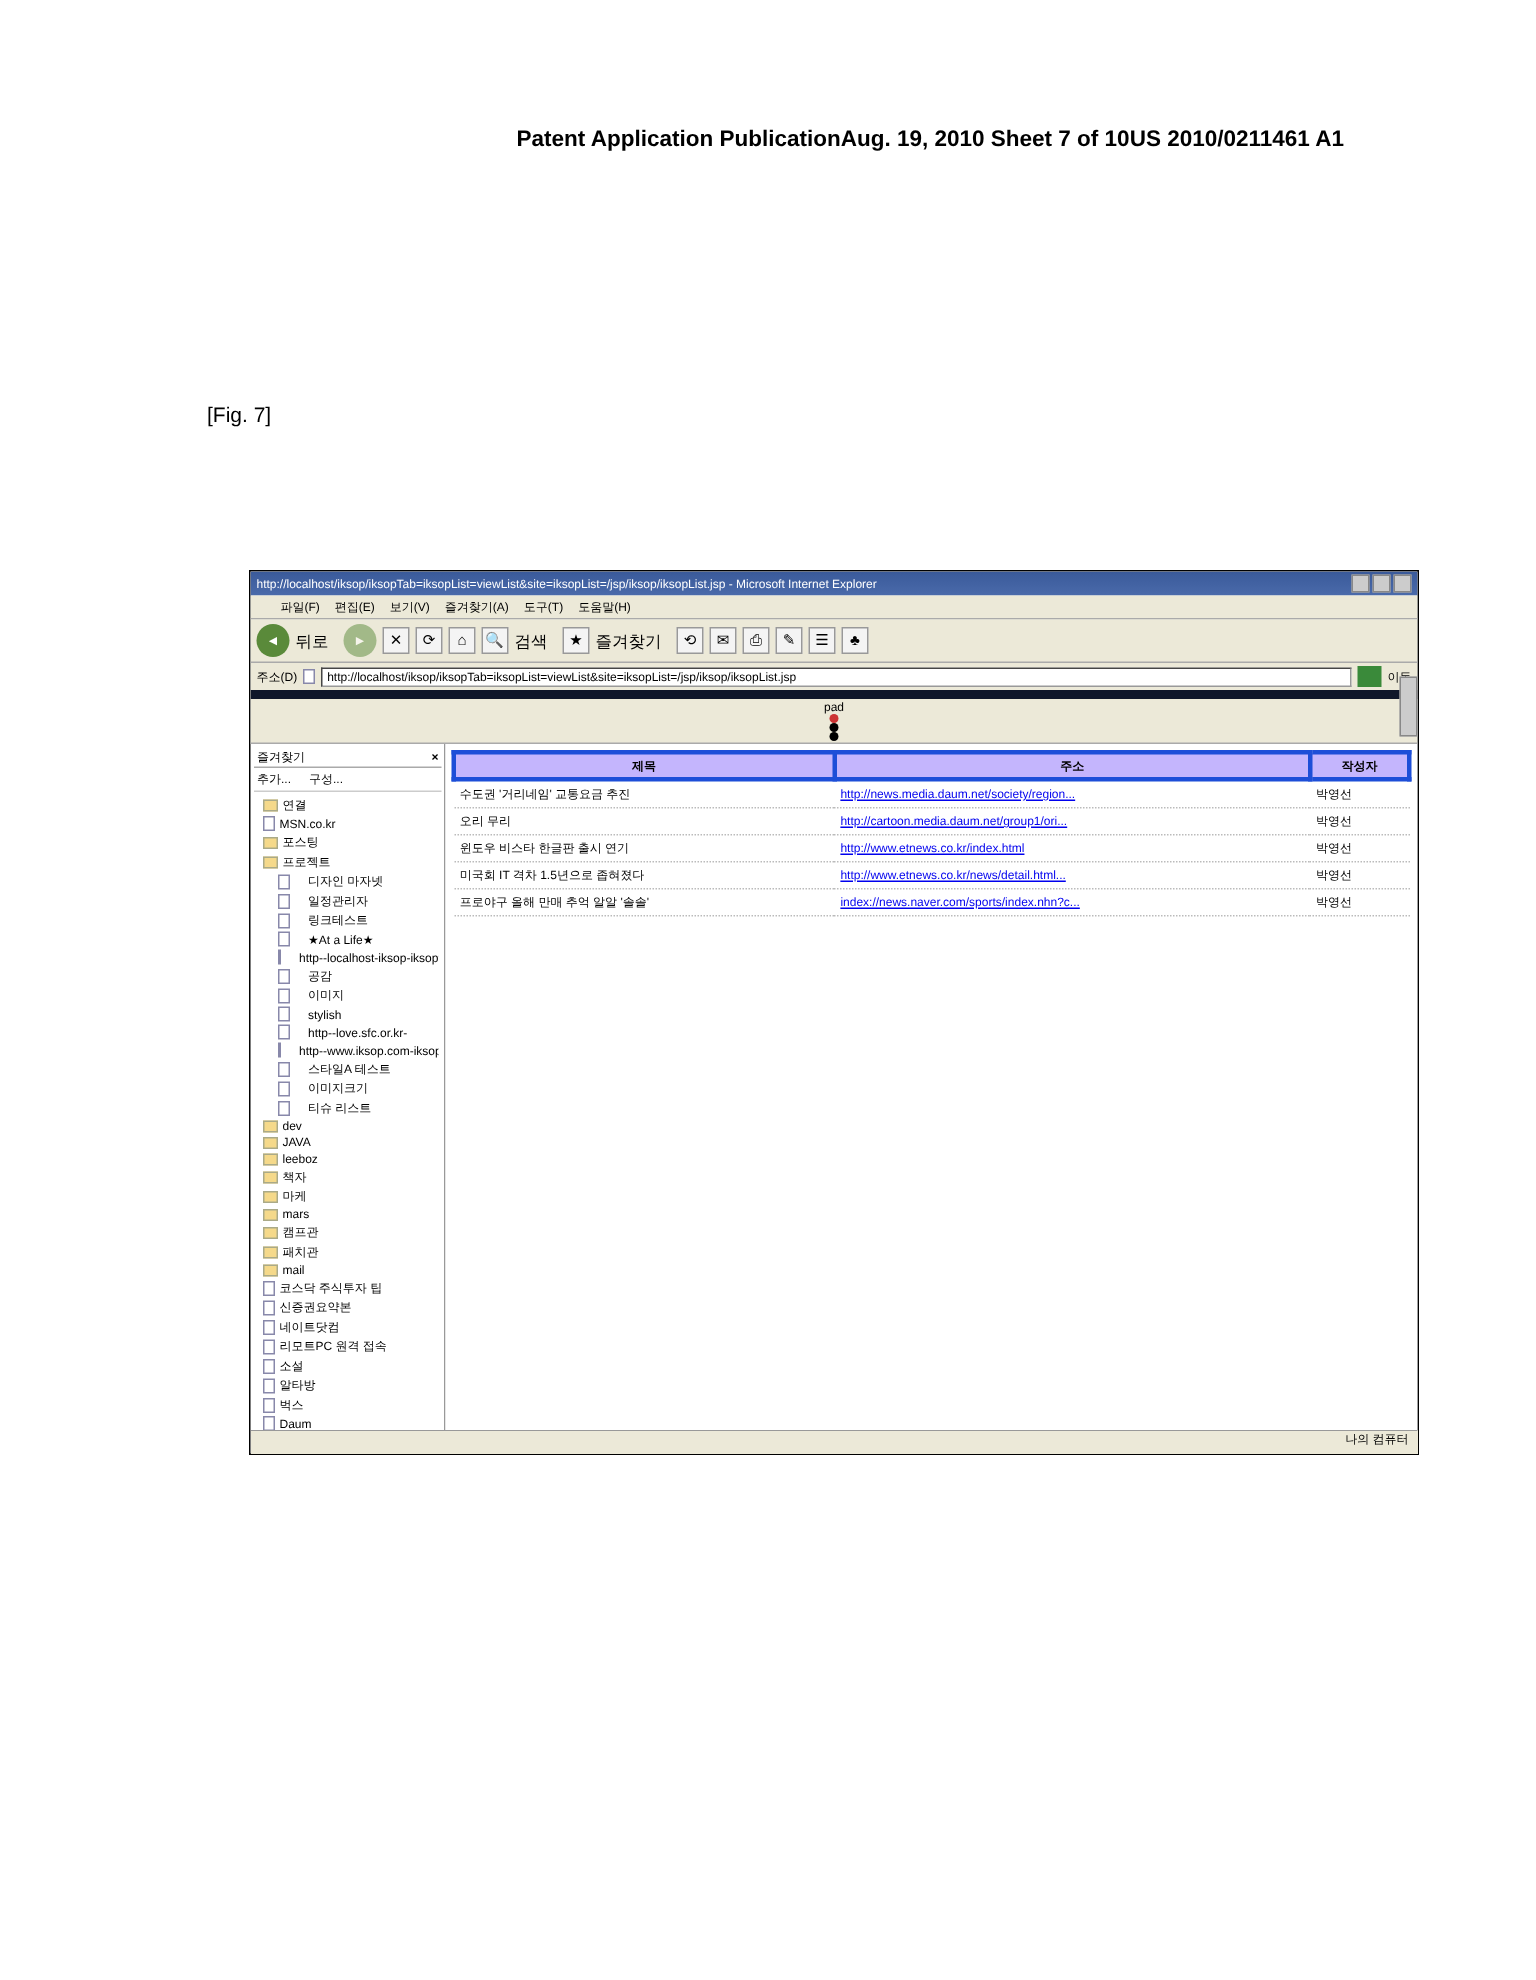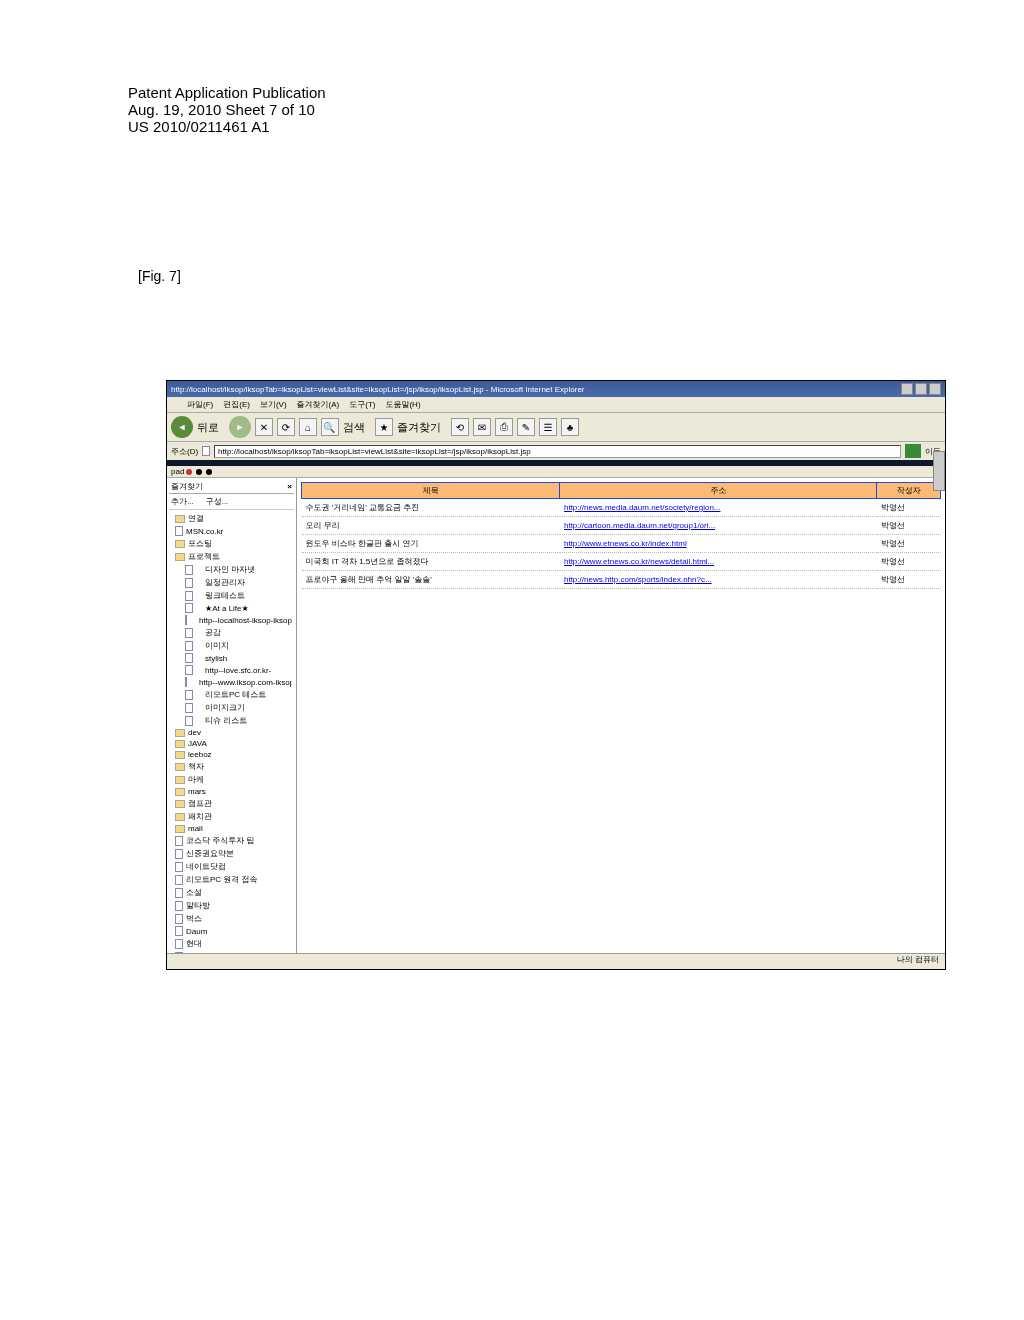--- a/index.html
+++ b/index.html
@@ -11,22 +11,21 @@
     position: relative;
   }
   .page-header {
     position: absolute;
     top: 84px;
     left: 128px;
     right: 128px;
     display: flex;
     justify-content: flex-end;
     font-size: 15px;
-    font-weight: normal;
-    flex-direction: column;
+    font-weight: bold;
   }
   .fig-label {
     position: absolute;
     top: 268px;
     left: 138px;
     font-size: 14px;
   }
   .browser-window {
     position: absolute;
     top: 380px;
@@ -94,20 +93,21 @@
     font-size: 8px;
   }
   .addr-go { width: 16px; height: 14px; background: #3a8a3a; display:inline-block; }
   .statusstrip {
     background: #ece9d8;
     padding: 1px 4px;
     font-size: 8px;
     display: flex;
     align-items: center;
     border-bottom: 1px solid #aaa;
+    flex-direction: column;
   }
   .dot { width: 6px; height: 6px; border-radius: 50%; background: #000; margin: 0 2px; display:inline-block; }
   .dot.red { background: #c33; }
   .content-area {
     display: flex;
     height: calc(100% - 100px);
   }
   .sidebar {
     width: 130px;
     border-right: 1px solid #999;
@@ -143,24 +143,24 @@
     flex: 1;
     background: #fff;
     padding: 4px;
   }
   table.data {
     width: 100%;
     border-collapse: collapse;
     font-size: 8px;
   }
   table.data th {
-    background: #fdba74;
-    border: 1px solid #1d4ed8;
+    background: #c4b5fd;
+    border: 3px solid #1d4ed8;
     padding: 2px 4px;
-    font-weight: normal;
+    font-weight: bold;
   }
   table.data td {
     border-bottom: 1px dotted #bbb;
     padding: 3px 4px;
   }
   table.data td.link { color: #00e; text-decoration: underline; }
   .statusbar-bottom {
     position: absolute;
     bottom: 0; left: 0; right: 0;
     height: 16px;
@@ -305,21 +305,21 @@
           <div class="side-item indent1">
             <span class="page-icon"></span>
             <span>http--love.sfc.or.kr-</span>
           </div>
           <div class="side-item indent1">
             <span class="page-icon"></span>
             <span>http--www.iksop.com-iksop-f...</span>
           </div>
           <div class="side-item indent1">
             <span class="page-icon"></span>
-            <span>리모트PC 테스트</span>
+            <span>스타일A 테스트</span>
           </div>
           <div class="side-item indent1">
             <span class="page-icon"></span>
             <span>이미지크기</span>
           </div>
           <div class="side-item indent1">
             <span class="page-icon"></span>
             <span>티슈 리스트</span>
           </div>
           <div class="side-item indent0">
@@ -430,21 +430,21 @@
               <td class="link">http://www.etnews.co.kr/index.html</td>
               <td>박영선</td>
             </tr>
             <tr>
               <td>미국회 IT 격차 1.5년으로 좁혀졌다</td>
               <td class="link">http://www.etnews.co.kr/news/detail.html...</td>
               <td>박영선</td>
             </tr>
             <tr>
               <td>프로야구 올해 만매 추억 알알 '솔솔'</td>
-              <td class="link">http://news.http.com/sports/index.nhn?c...</td>
+              <td class="link">index://news.naver.com/sports/index.nhn?c...</td>
               <td>박영선</td>
             </tr>
           </tbody>
       </table>
       <div class="scr-thumb"></div>
     </div>
   </div>
 
   <div class="statusbar-bottom">
     <span>나의 컴퓨터</span>

